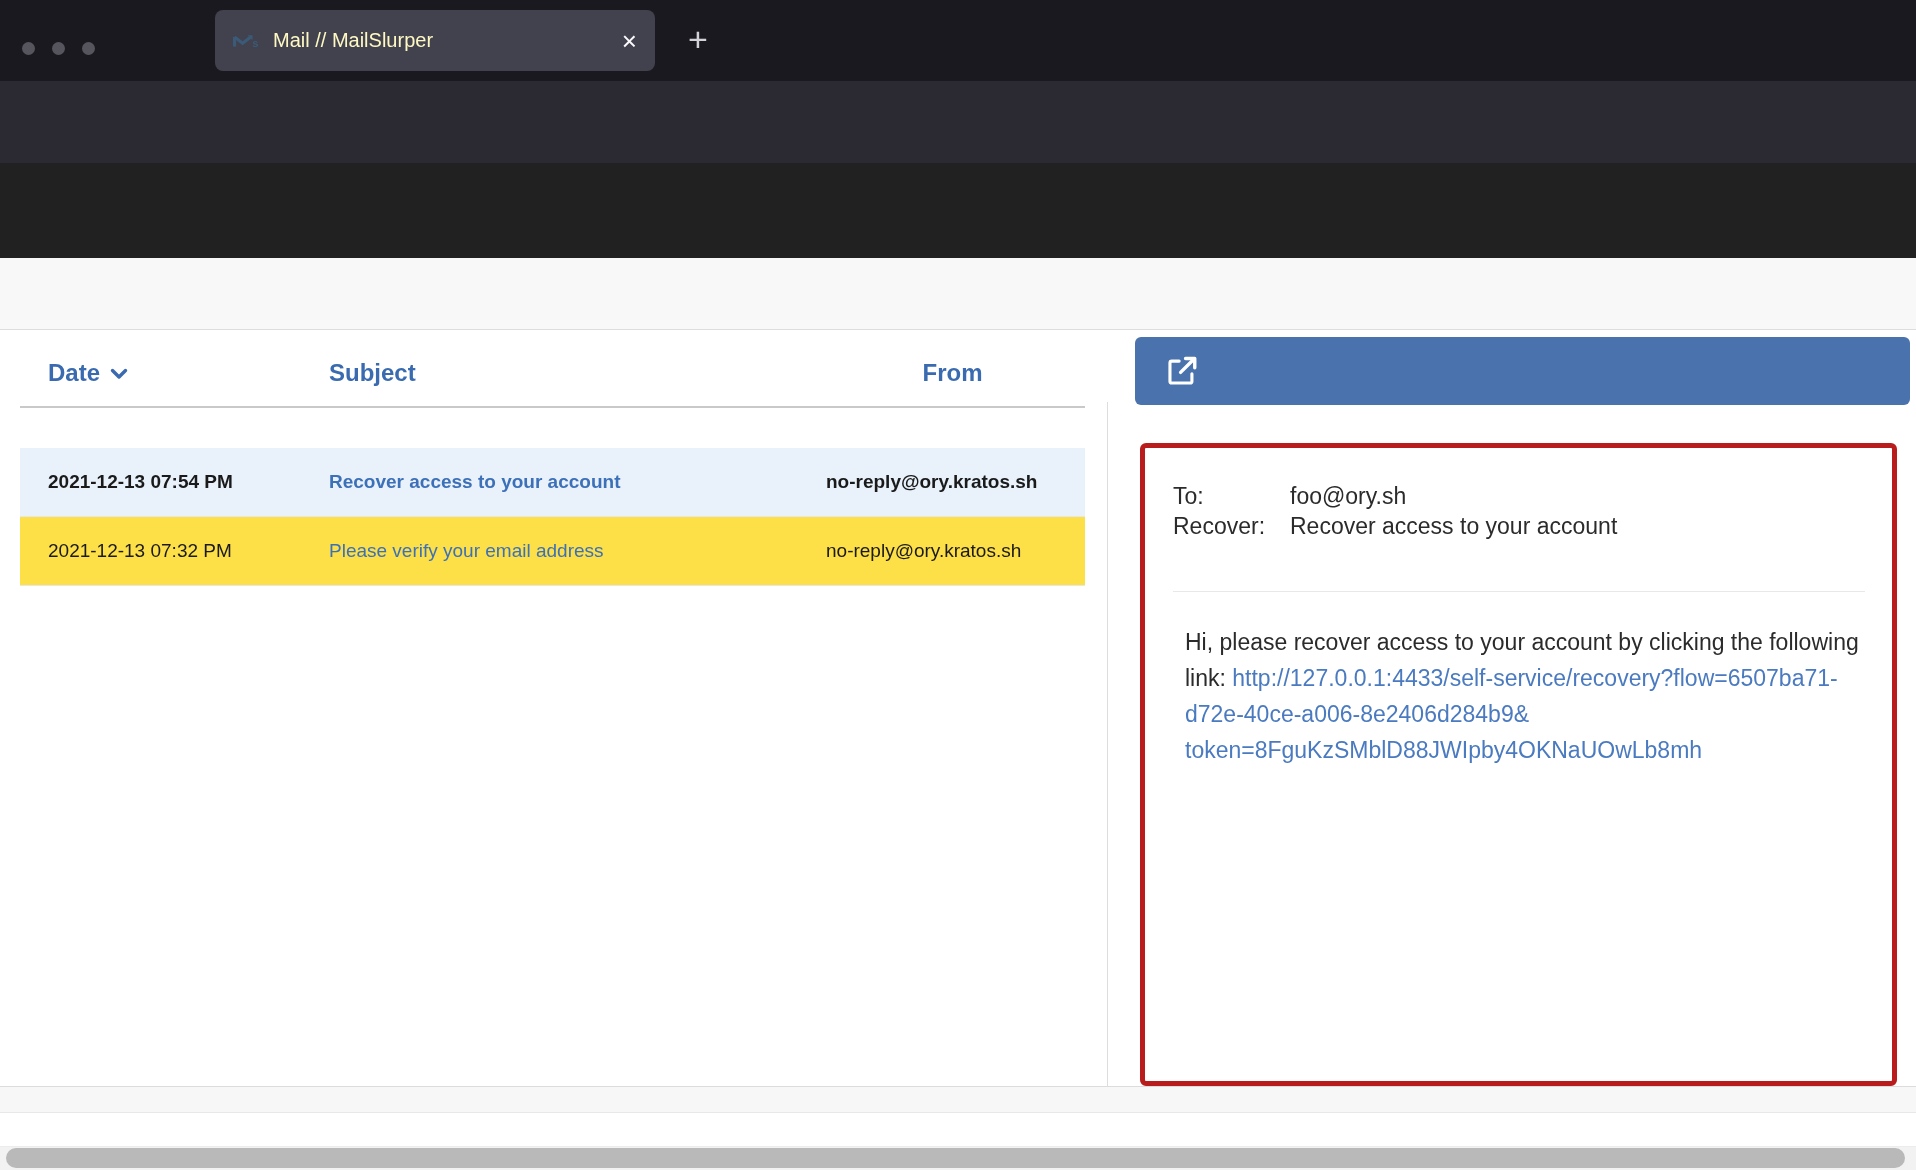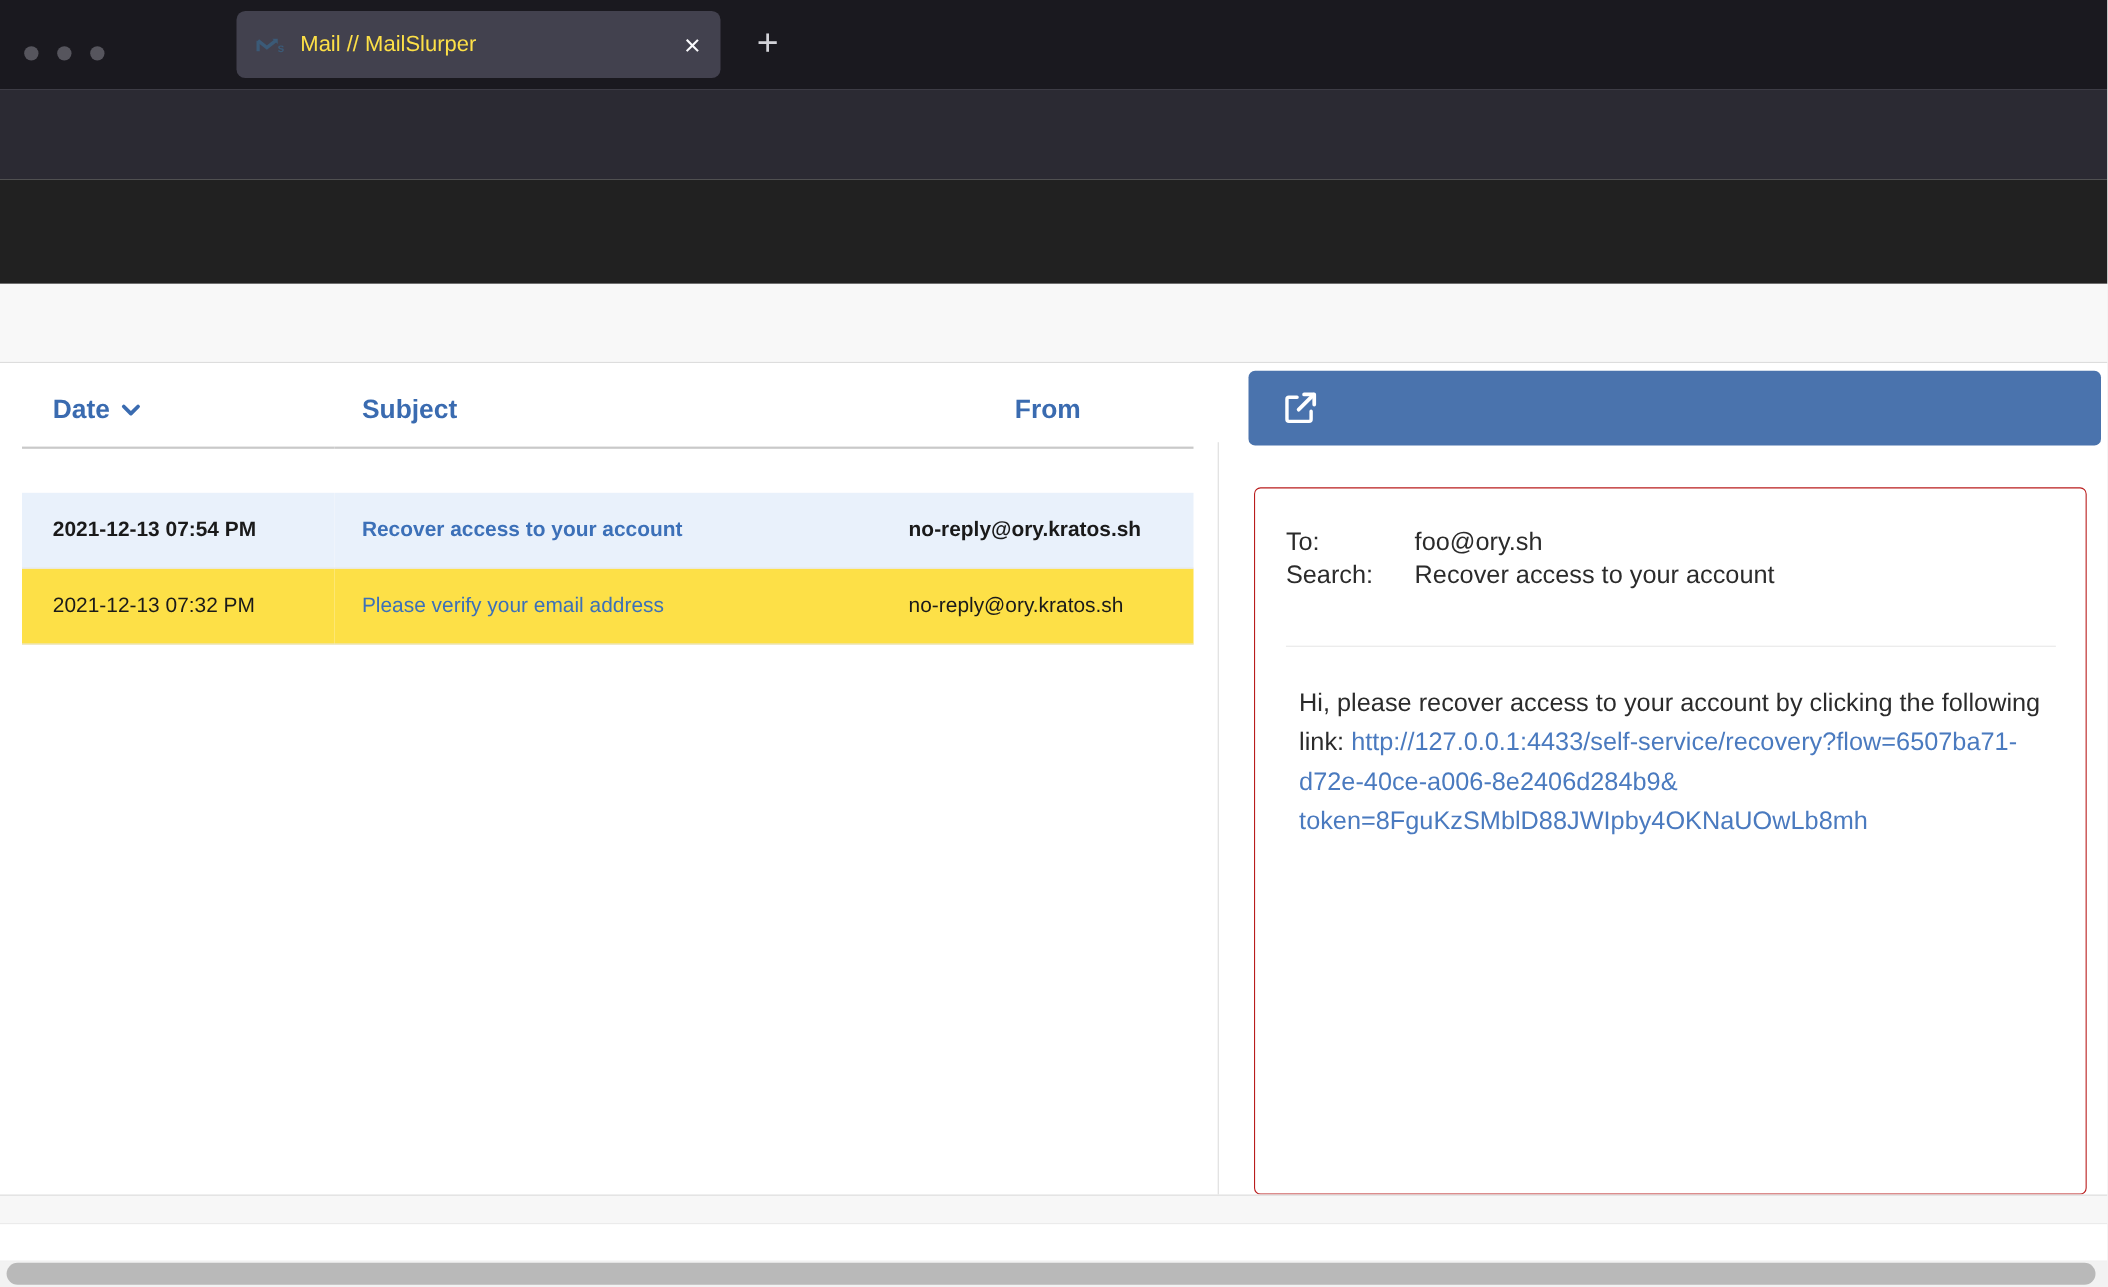--- a/index.html
+++ b/index.html
@@ -7,21 +7,21 @@
          font-family:"Liberation Sans",sans-serif;-webkit-font-smoothing:antialiased;}
   #stage *{box-sizing:border-box;}
 
   
   .tabbar{position:absolute;left:0;top:0;width:1916px;height:81px;background:#1a191f;}
   .window-dots{position:absolute;left:22px;top:42px;display:flex;gap:17px;}
   .window-dots span{width:13px;height:13px;border-radius:50%;background:#56555d;}
   .tab{position:absolute;left:215px;top:10px;width:440px;height:61px;background:#42414e;
        border-radius:8px;display:flex;align-items:center;padding:0 18px;}
   .tab-favicon{width:26px;height:20px;margin-right:14px;flex:0 0 auto;}
-  .tab-title{color:#fde047;font-size:20px;flex:1;white-space:nowrap;overflow:hidden;}
+  .tab-title{color:#fef9c3;font-size:20px;flex:1;white-space:nowrap;overflow:hidden;}
   .tab-close{color:#fbfbfe;font-size:26px;line-height:26px;cursor:default;}
   .newtab{position:absolute;left:688px;top:20px;font-size:34px;color:#d2d2d8;font-weight:300;}
 
   .navbar{position:absolute;left:0;top:81px;width:1916px;height:82px;background:#2b2a33;}
   .nav-glyph{position:absolute;color:#b2b2bb;font-size:30px;line-height:30px;}
   .urlbar{position:absolute;left:346px;top:97px;width:1296px;height:50px;background:#1c1b22;
           border-radius:8px;display:flex;align-items:center;}
   .url-text{margin-left:18px;font-size:22px;color:#fbfbfe;white-space:nowrap;}
   .url-text .dim{color:#9a9aa3;}
   .url-spacer{flex:1;}
@@ -62,21 +62,21 @@
   .mail-table tr.spacer td{padding:0;height:41px;border-bottom:none;}
   .mail-table tr.striped td{background:#fde047;}
   .mail-table tr.selected td{background:#e9f1fb;font-weight:bold;}
   a.subject-link{color:#3c70b8;text-decoration:none;cursor:pointer;}
 
   
   .details-header{position:absolute;left:1135px;top:7px;width:775px;height:68px;background:#4a73ad;
                   border-radius:6px;display:flex;align-items:center;padding:0 26px 0 30px;}
   .details-title{flex:1;color:#fff;font-size:24px;font-weight:bold;}
   .details-card{position:absolute;left:1140px;top:113px;width:757px;height:643px;background:#fff;
-                border:1px solid #b91c1c;border-radius:6px;padding:33px 27px 0 28px;}
+                border:5px solid #b91c1c;border-radius:6px;padding:33px 27px 0 28px;}
   .field-row{display:flex;line-height:30px;font-size:23px;color:#2b2b2b;}
   .field-label{width:117px;flex:0 0 auto;}
   .card-divider{border:none;border-top:1px solid #e8e8e8;margin:50px 0 0 0;}
   .mail-body{margin-top:32px;font-size:23px;line-height:36px;color:#2b2b2b;width:702px;overflow-wrap:break-word;margin-left:12px;}
   .mail-body a{color:#4a7abf;text-decoration:none;cursor:pointer;}
 
   
   .band1{position:absolute;left:0;top:1086px;width:1916px;height:27px;background:#f7f7f7;
          border-top:1px solid #dcdcdc;border-bottom:1px solid #e8e8e8;}
   .band2{position:absolute;left:0;top:1113px;width:1916px;height:34px;background:#fff;border-bottom:1px solid #ececec;}
@@ -229,21 +229,21 @@
       </svg>
     </div>
 
     <div class="details-card">
       <div>
           <div class="field-row">
             <span class="field-label">To:</span>
             <span>foo@ory.sh</span>
           </div>
           <div class="field-row">
-            <span class="field-label">Search:</span>
+            <span class="field-label">Recover:</span>
             <span>Recover access to your account</span>
           </div>
         </div>
       <hr class="card-divider">
       <div class="mail-body">
         <span>Hi, please recover access to your account by clicking the following link: </span><a>http://127.0.0.1:4433/self-service<wbr>/recovery?flow=6507ba71-d72e-40ce-a006-8e2406d284b9&amp;<wbr>token=8FguKzSMblD88JWIpby4OKNaUOwLb8mh</a>
       </div>
     </div>
   </div>
 

